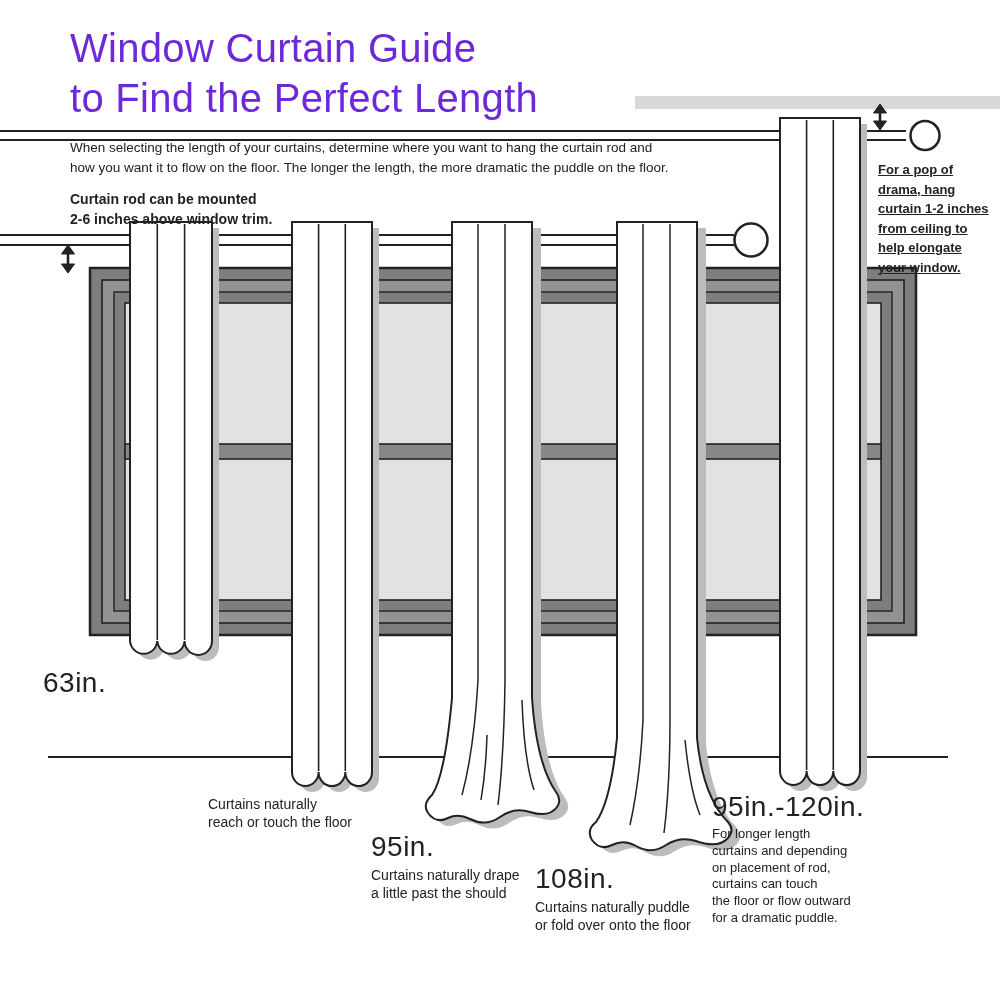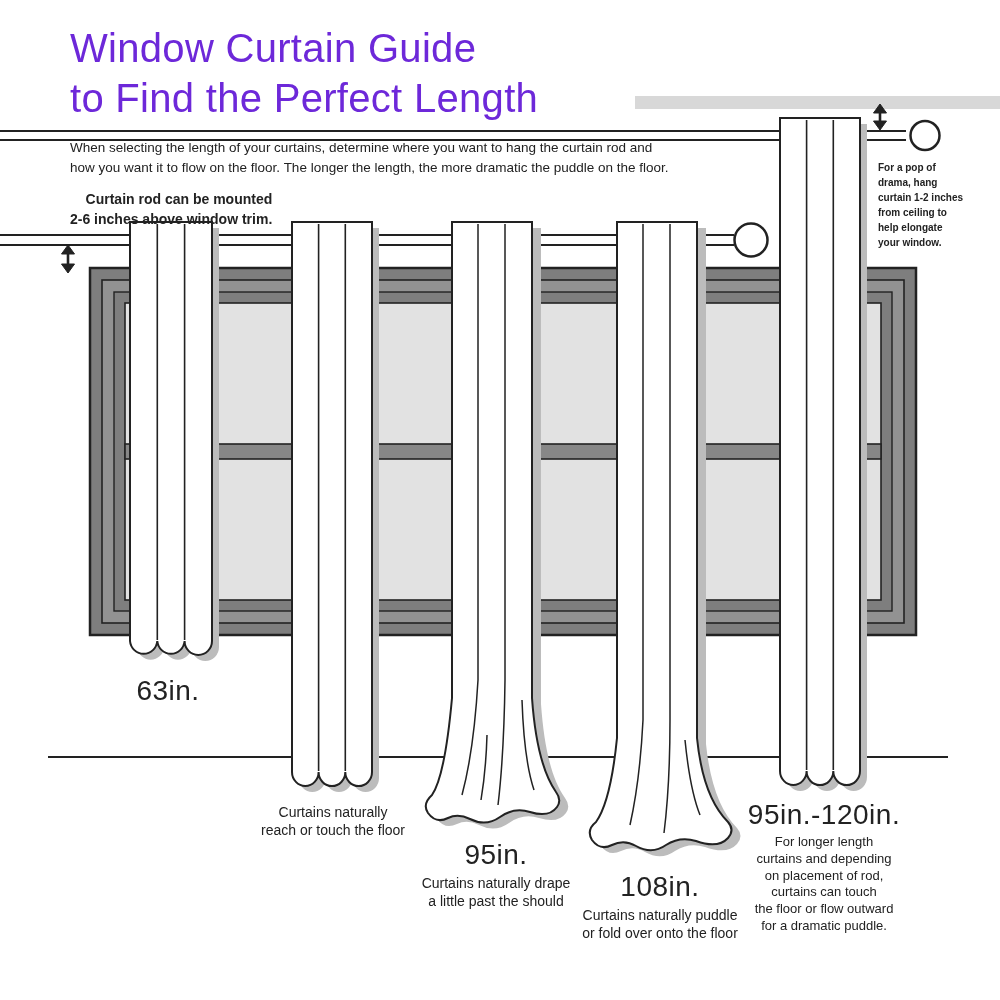--- a/index.html
+++ b/index.html
@@ -16,24 +16,24 @@
   html,body{background:#ffffff;}
   .stage{
     position:relative;width:1000px;height:1000px;background:#fff;overflow:hidden;
     font-family:"Liberation Sans", sans-serif;color:var(--ink);
   }
   .stage svg{position:absolute;left:0;top:0;}
   .txt{position:absolute;white-space:pre-line;}
   .title{left:70px;top:24px;font-size:40px;line-height:1.24;letter-spacing:.3px;font-weight:400;color:#6d28d9;}
   .intro{left:70px;top:138px;width:660px;font-size:13.5px;line-height:1.45;}
   .note{font-weight:700;}
-  .rod-note{left:70px;top:190px;font-size:14px;line-height:1.4;text-align:right;}
-  .drama-note{left:878px;top:160px;width:118px;font-size:10px;line-height:1.5;}
+  .rod-note{left:70px;top:190px;font-size:14px;line-height:1.4;}
+  .drama-note{left:878px;top:160px;width:118px;font-size:13px;line-height:1.5;text-decoration:underline;}
   .coverage{left:48px;top:874px;font-size:20px;line-height:1.26;font-weight:700;letter-spacing:-.1px;}
-  .curtain-label{position:absolute;text-align:center;margin-top:8px;}
+  .curtain-label{position:absolute;}
   .curtain-label .size{font-size:28px;line-height:1.1;letter-spacing:.5px;}
   .curtain-label .desc{font-size:14px;line-height:1.3;margin-top:3px;white-space:pre-line;}
   .lbl-63{left:43px;top:668px;width:250px;}
   .lbl-84{left:208px;top:792px;width:250px;}
   .lbl-95{left:371px;top:832px;width:250px;}
   .lbl-108{left:535px;top:864px;width:250px;}
   .lbl-95-120{left:712px;top:792px;width:224px;}
   .lbl-95-120 .desc{font-size:13px;line-height:1.3;}
 </style>
 </head>

